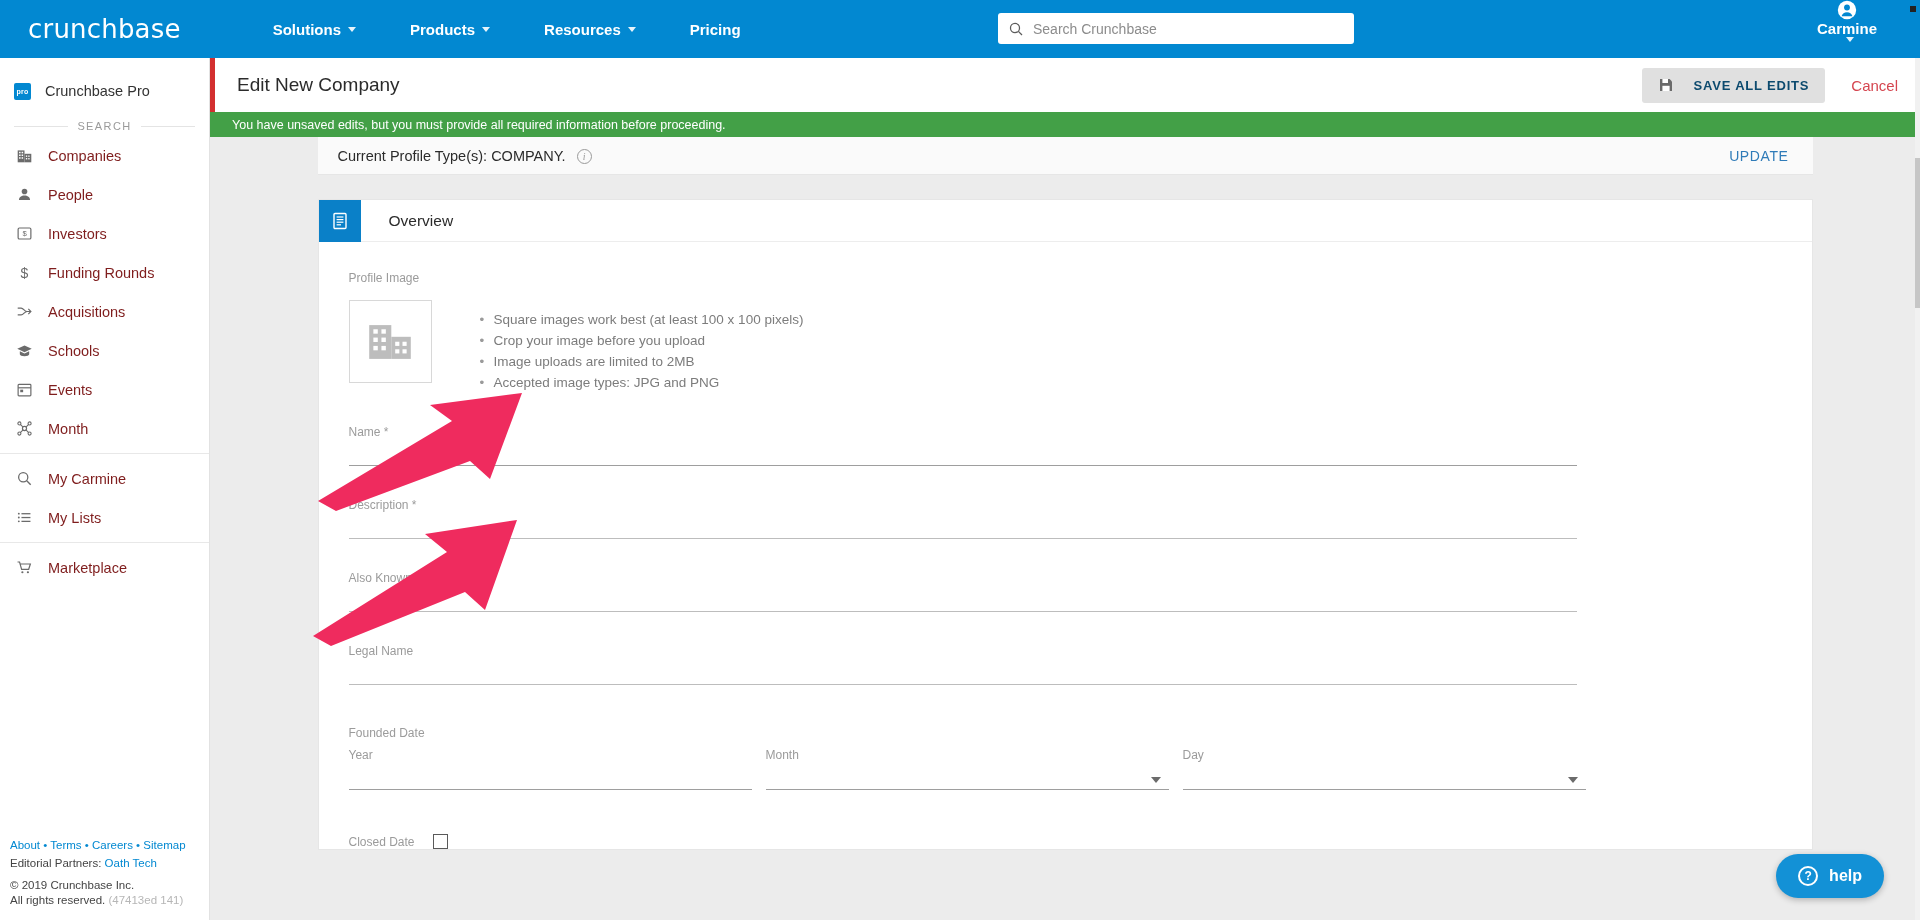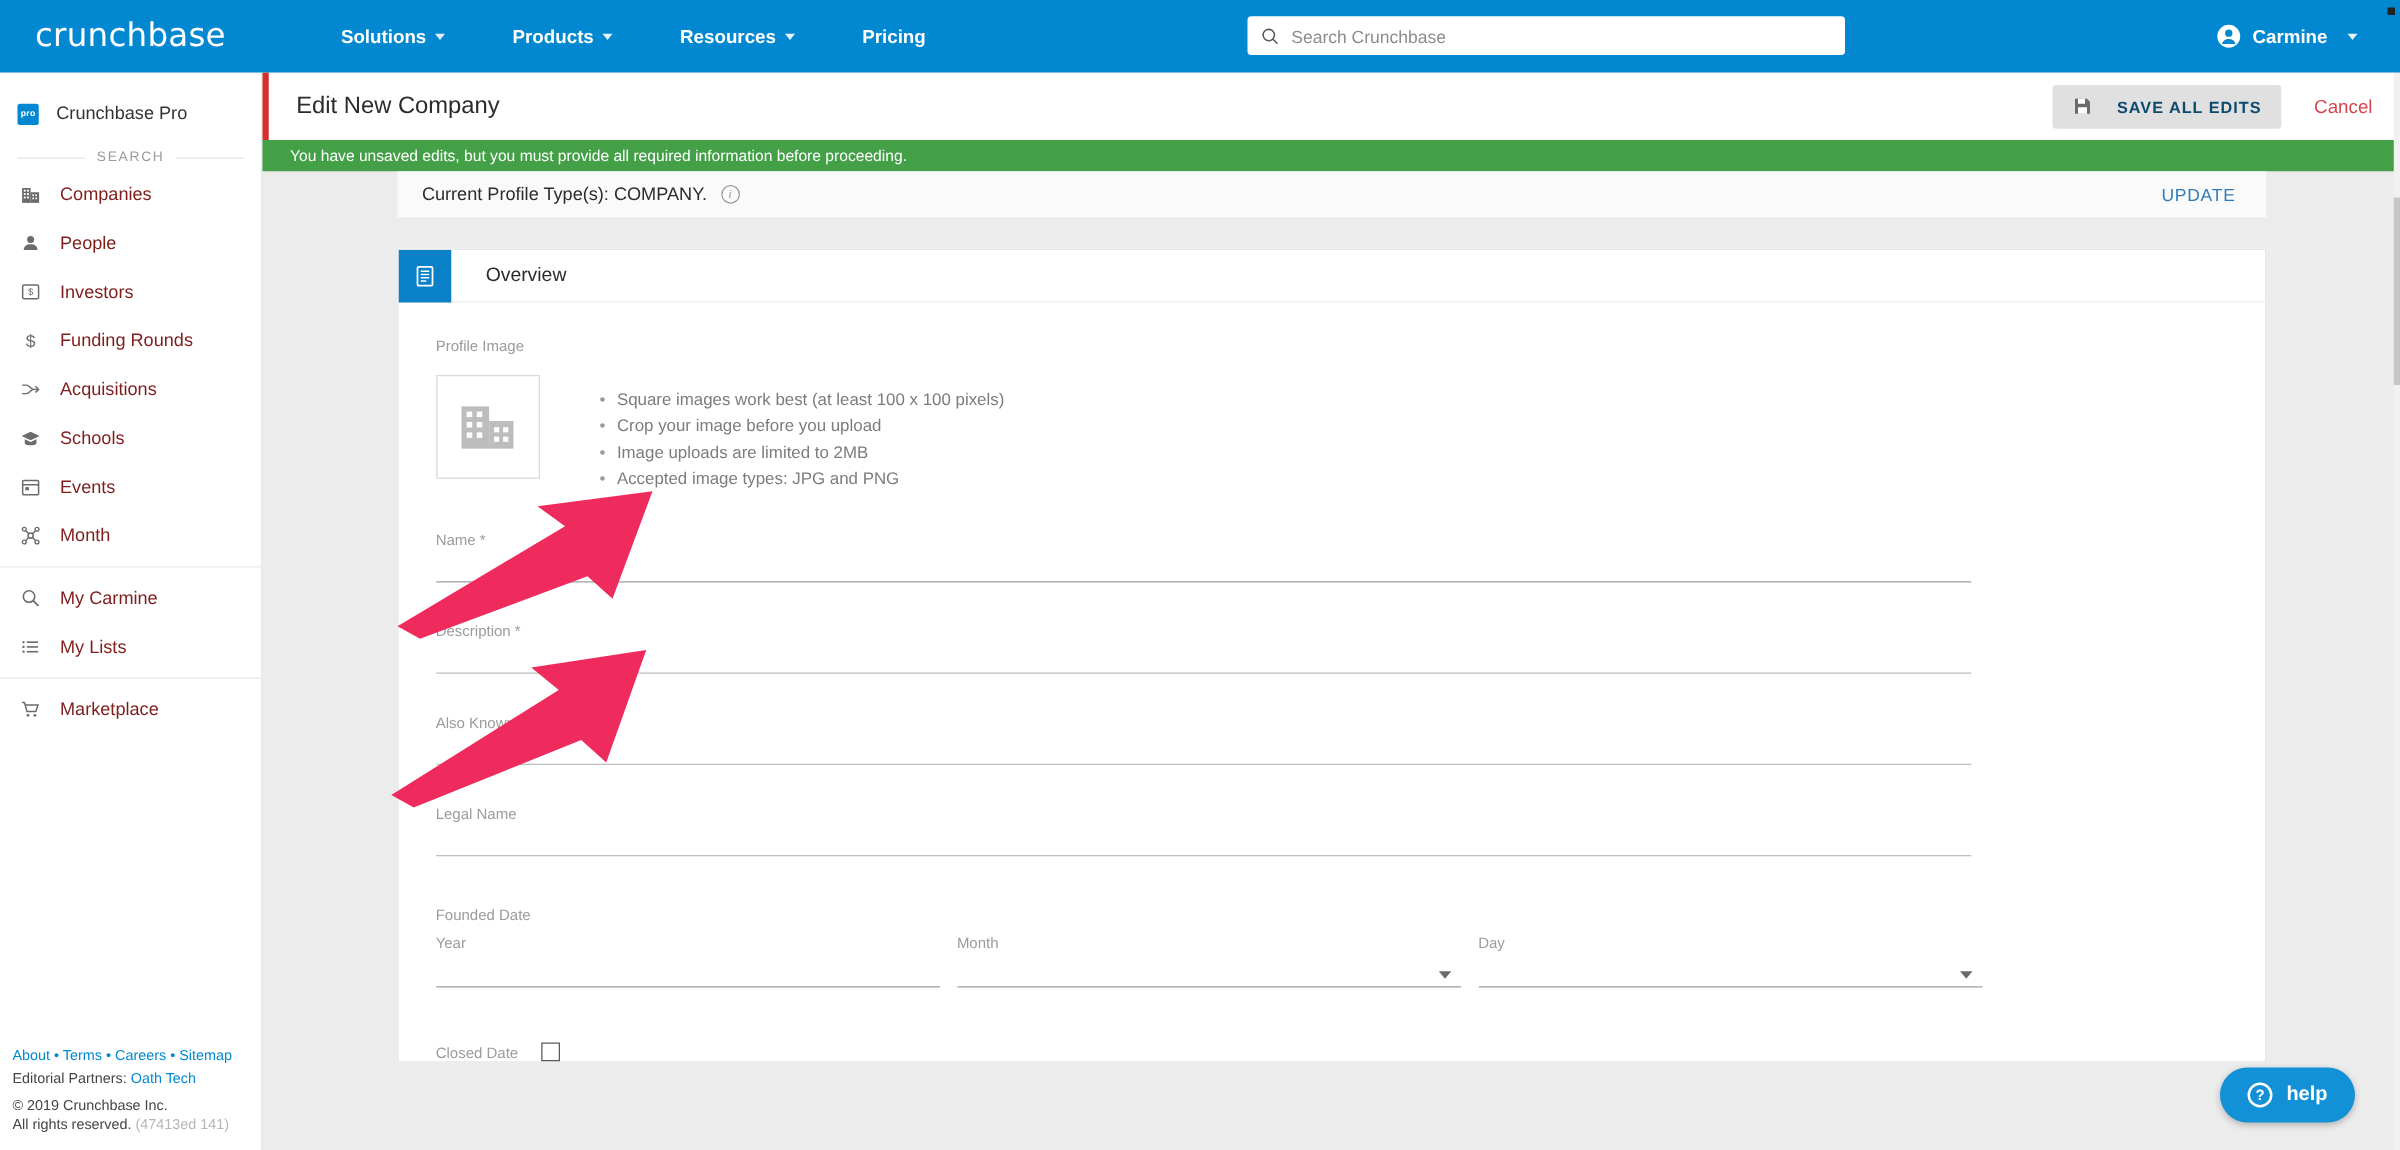--- a/index.html
+++ b/index.html
@@ -24,28 +24,28 @@
   .nav-link {
     color: #fff; font-size: 15px; font-weight: bold; margin-right: 54px;
     display: flex; align-items: center; cursor: pointer; white-space: nowrap;
   }
   .caret-down {
     display: inline-block; width: 0; height: 0; margin-left: 7px;
     border-left: 4.5px solid transparent; border-right: 4.5px solid transparent;
     border-top: 5px solid #fff; opacity: .9;
   }
   .searchbox {
-    position: absolute; left: 998px; top: 13px; width: 478px; height: 31px;
+    position: absolute; left: 998px; top: 13px; width: 356px; height: 31px;
     background: #fff; border-radius: 3px; display: flex; align-items: center;
     padding: 0 10px;
   }
   .search-ph { font-size: 14px; color: #8c8c8c; margin-left: 9px; }
   .userbox {
     position: absolute; right: 34px; top: 0; height: 58px;
-    display: flex; align-items: center; color: #fff; cursor: pointer;
+    display: flex; align-items: center; color: #fff; cursor: pointer; flex-direction: column;
   }
   .user-name { font-size: 15px; font-weight: bold; margin: 0 9px 0 9px; }
   .win-dot { position: absolute; right: 4px; top: 6px; width: 6px; height: 6px; background: #222; }
 
   
   .sidebar {
     position: absolute; left: 0; top: 58px; width: 210px; height: 862px;
     background: #fff; border-right: 1px solid #e2e2e2;
   }
   .pro-row {
@@ -97,21 +97,21 @@
   }
   .alert-tx { color: #fff; font-size: 12.5px; margin-left: 22px; }
 
   .scrollarea { position: relative; height: 783px; overflow: hidden; }
   .card { position: relative; margin: 0 auto; width: 1495px; }
   .ptype-bar {
     background: #fafafa; border-bottom: 1px solid #e6e6e6; height: 38px;
     display: flex; align-items: center; justify-content: space-between;
     padding: 0 24px 0 20px;
   }
-  .ptype-left { display: flex; align-items: flex-start; }
+  .ptype-left { display: flex; align-items: flex-end; }
   .ptype-tx { font-size: 14.5px; color: #2b2b2b; }
   .info-ic {
     width: 15px; height: 15px; border: 1.4px solid #9a9a9a; border-radius: 50%;
     color: #9a9a9a; font-size: 10px; display: flex; align-items: center; justify-content: center;
     margin-left: 11px; font-family: "Liberation Serif", serif; font-style: italic; cursor: pointer;
   }
   .update-lnk { font-size: 14px; color: #2f7bb8; letter-spacing: .6px; cursor: pointer; font-weight: 500; }
 
   .sec-card { background: #fff; margin-top: 24px; border: 1px solid #e6e6e6; }
   .sec-bar { display: flex; align-items: center; height: 42px; border-bottom: 1px solid #ededed; }

